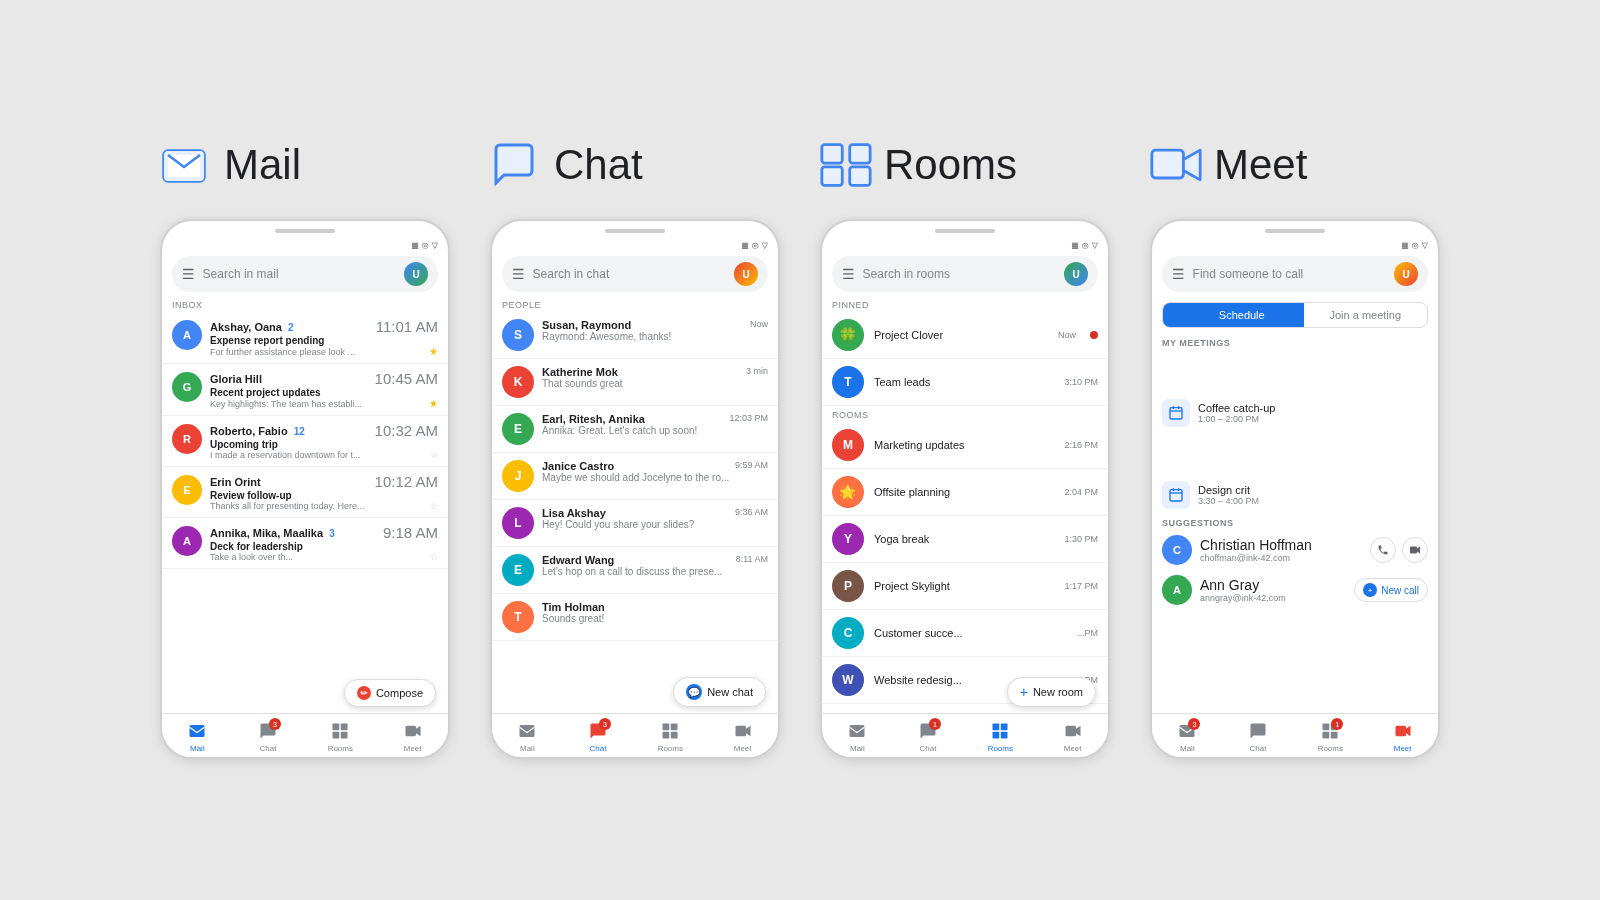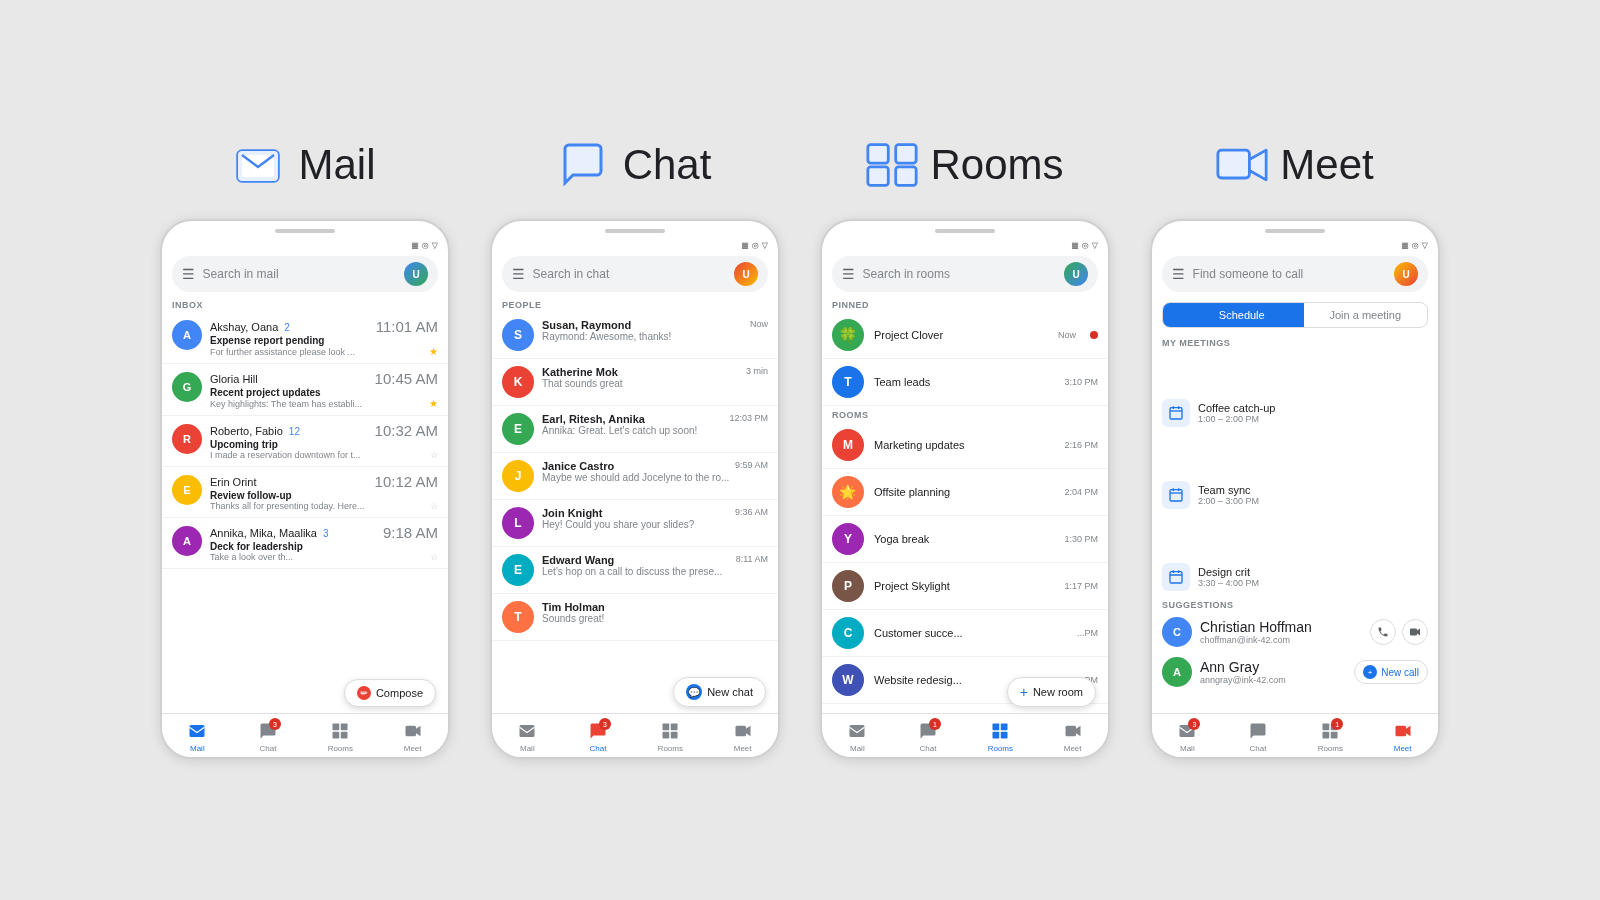--- a/index.html
+++ b/index.html
@@ -15,21 +15,21 @@
     }
     .main-container {
       display: flex;
       gap: 40px;
       align-items: flex-start;
       padding: 40px 60px;
     }
     .phone-section {
       display: flex;
       flex-direction: column;
-      align-items: center;
+      align-items: flex-start;
       gap: 20px;
     }
     .section-title {
       display: flex;
       align-items: center;
       gap: 16px;
       margin-bottom: 10px;
     }
     .section-title .icon {
       width: 48px;
@@ -100,21 +100,21 @@
       display: flex;
       align-items: center;
       justify-content: center;
       font-size: 10px;
       color: white;
       font-weight: bold;
     }
     
     .section-label {
       font-size: 9px;
-      font-weight: 700;
+      font-weight: 400;
       color: #80868b;
       letter-spacing: 0.5px;
       padding: 4px 10px 2px;
     }
     .mail-item {
       display: flex;
       align-items: flex-start;
       padding: 6px 10px;
       gap: 8px;
       border-bottom: 1px solid #f0f0f0;
@@ -137,21 +137,21 @@
       flex: 1;
       min-width: 0;
     }
     .mail-sender-row {
       display: flex;
       justify-content: space-between;
       align-items: center;
     }
     .mail-sender {
       font-size: 11px;
-      font-weight: 400;
+      font-weight: 700;
       color: #202124;
     }
     .mail-count {
       font-size: 10px;
       color: #4285F4;
       margin-left: 3px;
     }
     .mail-time {
       font-size: 15px;
       color: #80868b;
@@ -704,21 +704,21 @@
             <span class="chat-time">9:59 AM</span>
           </div>
           <div class="chat-preview">Maybe we should add Jocelyne to the ro...</div>
         </div>
       </div>
 
       <div class="chat-item">
         <div class="chat-avatar" style="background:#9C27B0">L</div>
         <div class="chat-content">
           <div class="chat-name-row">
-            <span class="chat-name">Join Knight</span>
+            <span class="chat-name">Lisa Akshay</span>
             <span class="chat-time">9:36 AM</span>
           </div>
           <div class="chat-preview">Hey! Could you share your slides?</div>
         </div>
       </div>
 
       <div class="chat-item">
         <div class="chat-avatar" style="background:#00ACC1">E</div>
         <div class="chat-content">
           <div class="chat-name-row">
@@ -954,43 +954,30 @@
               <path d="M3 9h18" stroke="#1a73e8" stroke-width="2"></path>
               <path d="M8 2v4M16 2v4" stroke="#1a73e8" stroke-width="2"></path>
             </svg>
         </div>
         <div class="meet-content">
           <div class="meet-title">Coffee catch-up</div>
           <div class="meet-time">1:00 – 2:00 PM</div>
         </div>
       </div>
 
+
       <div class="meet-item">
         <div class="meet-cal-icon">
           <svg width="16" height="16" viewBox="0 0 24 24">
               <rect x="3" y="4" width="18" height="17" rx="2" fill="none" stroke="#1a73e8" stroke-width="2"></rect>
               <path d="M3 9h18" stroke="#1a73e8" stroke-width="2"></path>
               <path d="M8 2v4M16 2v4" stroke="#1a73e8" stroke-width="2"></path>
             </svg>
         </div>
         <div class="meet-content">
-          <div class="meet-title">Team sync</div>
-          <div class="meet-time">2:00 – 3:00 PM</div>
-        </div>
-      </div>
-
-      <div class="meet-item">
-        <div class="meet-cal-icon">
-          <svg width="16" height="16" viewBox="0 0 24 24">
-              <rect x="3" y="4" width="18" height="17" rx="2" fill="none" stroke="#1a73e8" stroke-width="2"></rect>
-              <path d="M3 9h18" stroke="#1a73e8" stroke-width="2"></path>
-              <path d="M8 2v4M16 2v4" stroke="#1a73e8" stroke-width="2"></path>
-            </svg>
-        </div>
-        <div class="meet-content">
           <div class="meet-title">Design crit</div>
           <div class="meet-time">3:30 – 4:00 PM</div>
         </div>
       </div>
 
       <div class="meet-section-label">SUGGESTIONS</div>
 
       <div class="suggestion-item">
         <div class="suggestion-avatar" style="background:#4285F4">C</div>
         <div class="suggestion-content">

